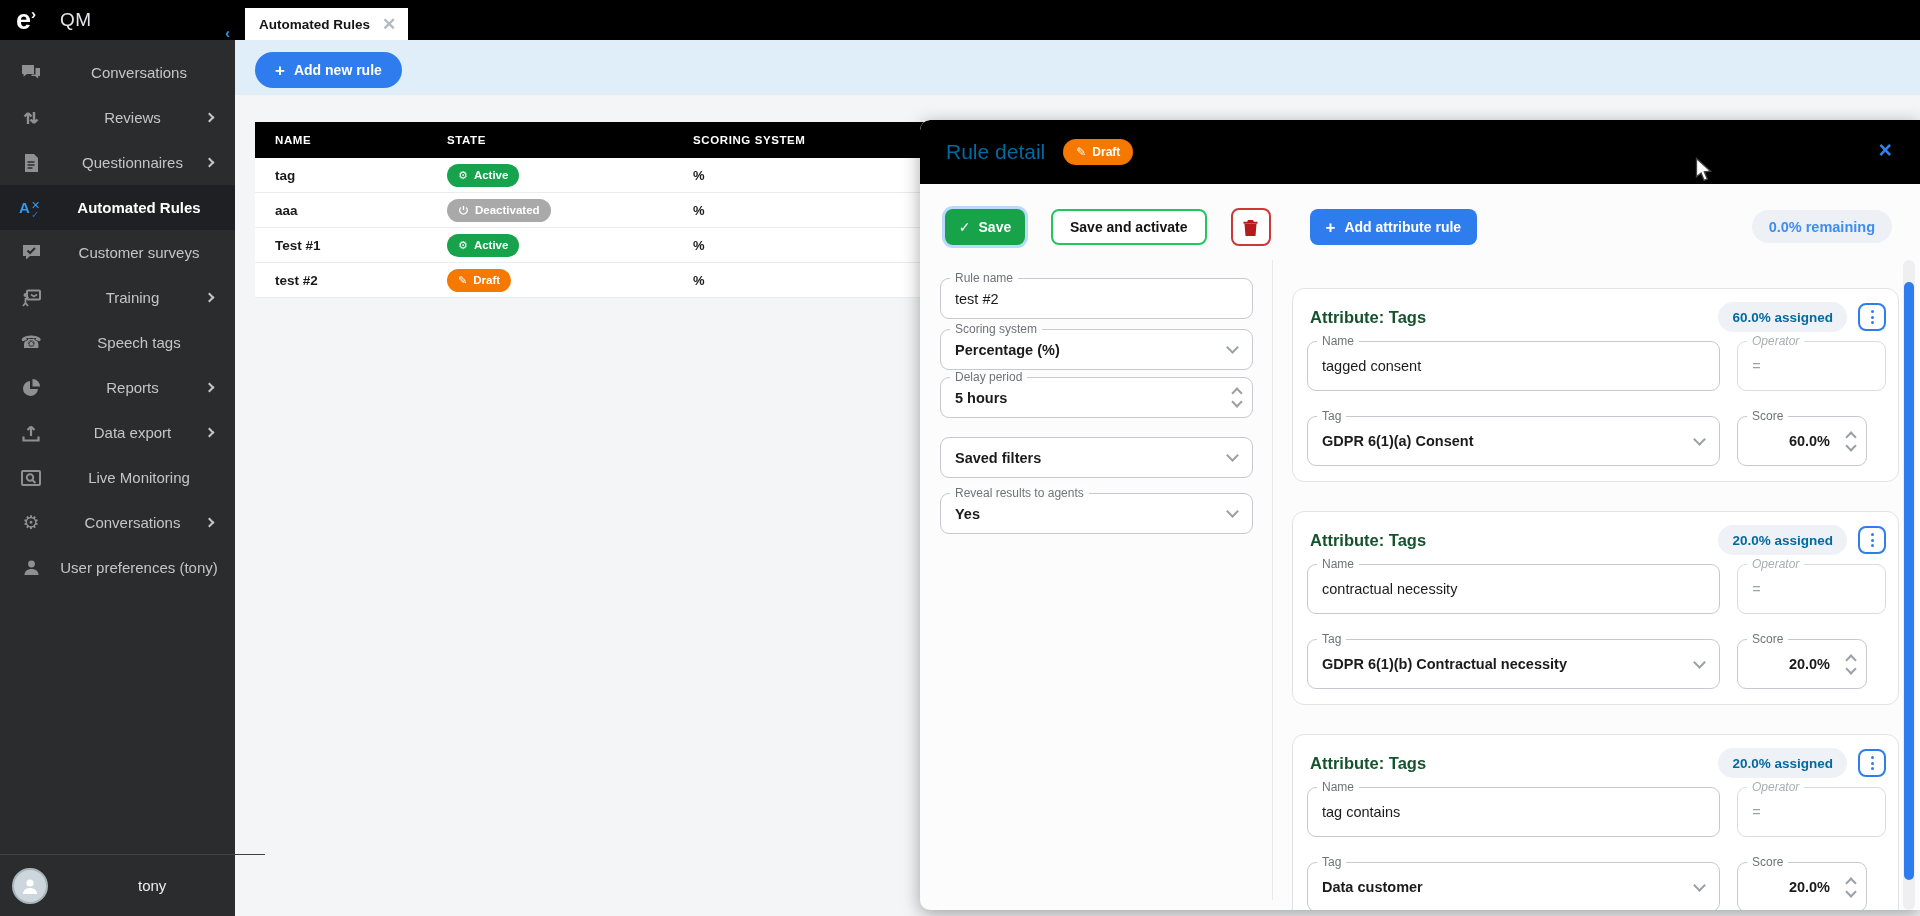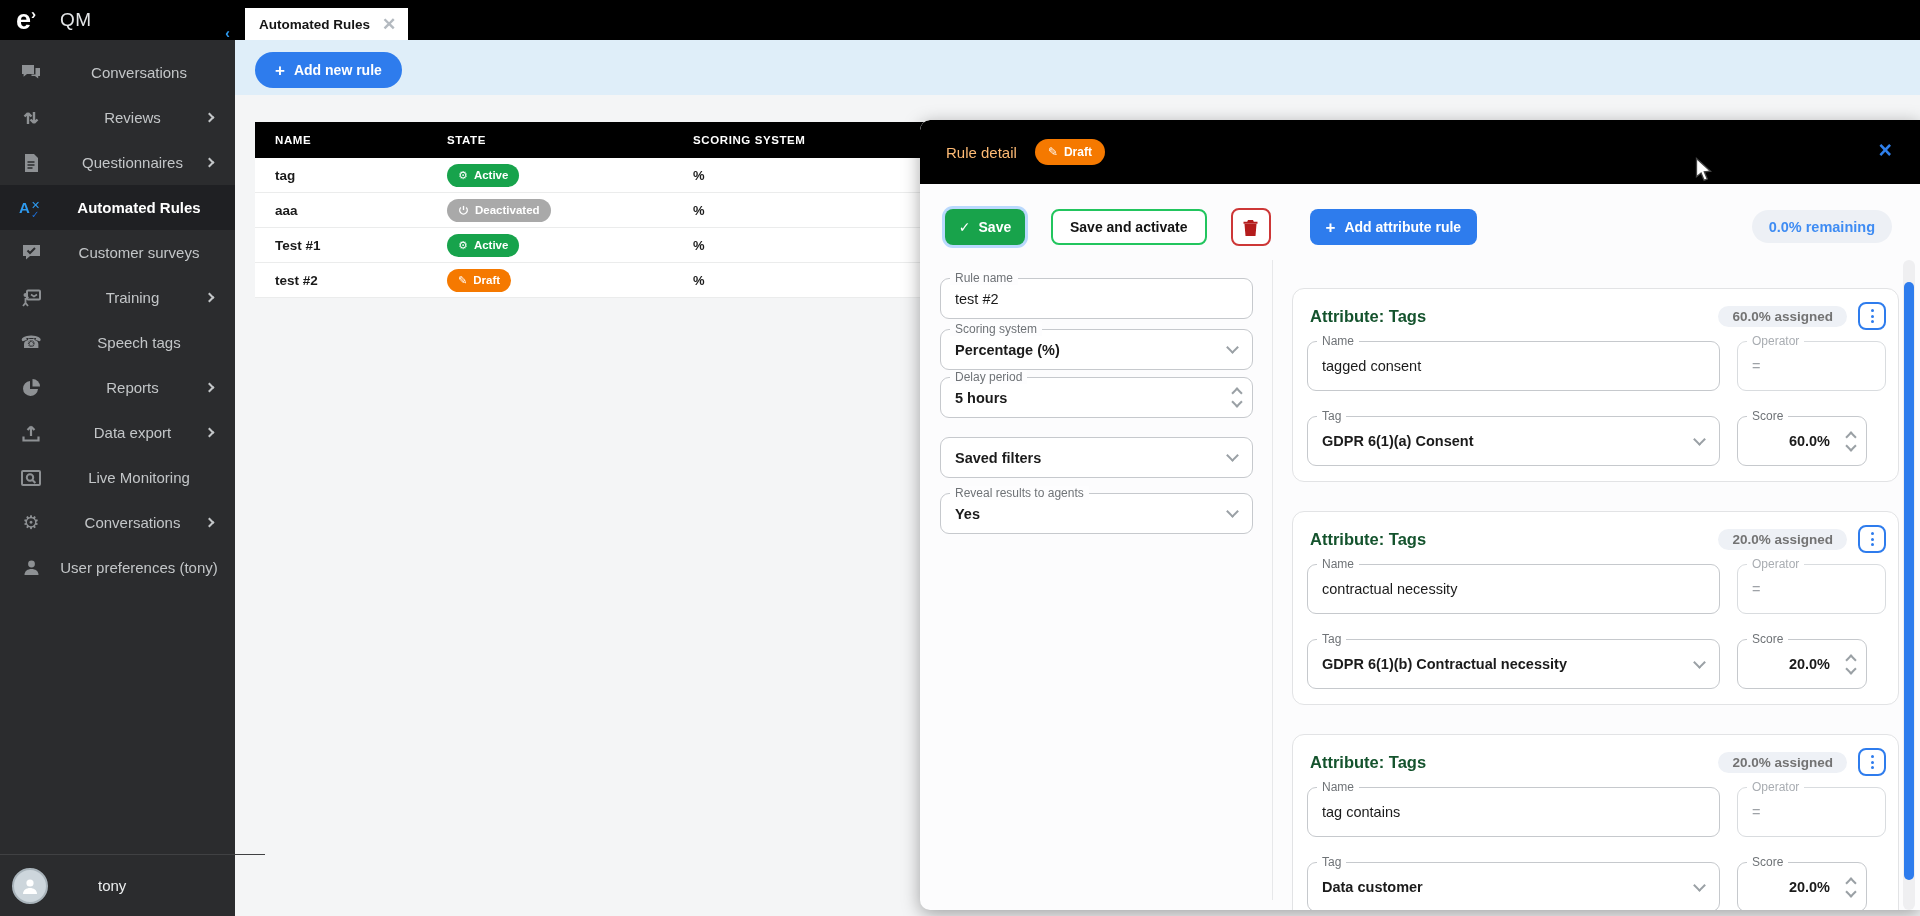--- a/index.html
+++ b/index.html
@@ -15,21 +15,21 @@
   .logo-tick { font-size:15px; font-weight:bold; margin-top:-2px; }
   .app-title { margin-left:24px; color:#e3e5e7; font-size:19px; letter-spacing:.5px; }
   .collapse { position:absolute; right:5px; bottom:-1px; color:#2e9bf0; font-size:14px; font-weight:bold; cursor:pointer; }
   .sb-nav { padding-top:10px;text-align:center; }
   .sb-item { height:45px; display:flex; align-items:center; padding:0 16px 0 18px; color:#c3c6c8; font-size:15px; cursor:pointer; }
   .sb-item .sb-icon { width:26px; height:22px; margin-right:15px; color:#8e9194; display:flex; align-items:center; justify-content:center; flex-shrink:0; }
   .sb-item .sb-label { flex:1; line-height:17px; }
   .sb-item .sb-caret { width:7px; height:7px; border-right:2px solid #c3c6c8; border-top:2px solid #c3c6c8; transform:rotate(45deg); margin-right:6px; }
   .sb-item.active { background:#1f2023; color:#fff; font-weight:bold; }
   .sb-item.active .sb-icon { color:#2e9bf0; }
-  .sb-footer { position:absolute; left:0; bottom:0; width:265px; height:62px; border-top:1px solid #404143; display:flex; align-items:center; }
+  .sb-footer { position:absolute; left:0; bottom:0; width:265px; height:62px; border-top:1px solid #404143; display:flex; align-items:center;gap:40px; }
   .avatar { width:36px; height:36px; border-radius:50%; background:#cdd6dc; border:2px solid #a9b4bb; margin-left:12px; display:flex; align-items:center; justify-content:center; color:#8e9aa2; }
   .user-name { margin-left:50px; color:#eceeef; font-size:15px; }
   .glyph-icon { font-size:17px; line-height:1; font-family:"DejaVu Sans", sans-serif; }
 
   
   #topbar { position:absolute; left:235px; top:0; width:1685px; height:40px; background:#000; z-index:5; }
   .tab { position:absolute; left:10px; top:8px; height:32px; background:#fff; display:flex; align-items:center; gap:12px; padding:0 12px 0 14px; }
   .tab-label { font-size:13.5px; font-weight:bold; color:#151515; }
   .tab-close { color:#b4bac0; font-size:17px; font-weight:bold; cursor:pointer; line-height:1; }
 
@@ -51,21 +51,21 @@
   .badge { height:23px; border-radius:12px; padding:0 11px; display:inline-flex; align-items:center; gap:6px; color:#fff; font-size:11.5px; font-weight:bold; }
   .badge .b-icon { display:flex; align-items:center; font-size:11px; line-height:1; font-family:"DejaVu Sans", sans-serif; }
   .badge.active { background:#17a34c; }
   .badge.deactivated { background:#a9a9a9; }
   .badge.draft { background:#f57900; }
 
   
   #panel { position:absolute; left:920px; top:120px; width:1000px; height:790px; background:#fcfcfd;
            border-radius:10px 0 0 10px; box-shadow:0 4px 18px rgba(0,0,0,.35); z-index:30; overflow:hidden; }
   .p-header { position:relative; height:64px; background:#000; border-radius:10px 0 0 0; display:flex; align-items:center; padding-left:26px; }
-  .p-title { color:#fdba74; font-size:15px; }
+  .p-title { color:#0369a1; font-size:21px; }
   .status-chip { margin-left:18px; background:#f57900; color:#fff; height:26px; border-radius:13px; padding:0 13px;
                  display:flex; align-items:center; gap:6px; font-size:12px; font-weight:bold; }
   .p-close { position:absolute; right:28px; top:16px; color:#2f80ed; font-size:23px; font-weight:bold; cursor:pointer; line-height:1.3; }
 
   .p-actions { position:absolute; left:25px; top:88px; display:flex; align-items:center; }
   .btn { height:36px; border-radius:8px; font-size:14px; font-weight:bold; display:flex; align-items:center; justify-content:center; cursor:pointer; border:none; }
   .btn-save { background:#18a34b; color:#fff; width:80px; gap:8px; box-shadow:0 0 0 3px #b9d9fd; }
   .btn-activate { background:#fff; border:2px solid #22c55e; color:#141414; padding:0 17px; margin-left:26px; }
   .btn-delete { background:#fff; border:2px solid #cd3737; width:40px; height:38px; margin-left:24px; }
   .btn-add-attr { background:#2e7ced; color:#fff; padding:0 16px; gap:9px; margin-left:39px; }
@@ -84,32 +84,32 @@
   .sp-dn { width:8px; height:8px; border-right:2px solid #9aa0a5; border-bottom:2px solid #9aa0a5; transform:rotate(45deg); margin-top:-3px; }
   .mb10 { margin-bottom:10px; } .mb7 { margin-bottom:7px; } .mb19 { margin-bottom:19px; } .mb15 { margin-bottom:15px; }
 
   .v-divider { position:absolute; left:352px; top:140px; height:640px; width:1px; background:#e7e8ea; }
 
   
   .cards { position:absolute; left:372px; top:168px; width:607px; }
   .card { position:relative; width:607px; height:194px; background:#fff; border:1px solid #e2e3e5; border-radius:12px; margin-bottom:29px; }
   .card-head { display:flex; align-items:center; padding:13px 12px 0 17px; }
   .card-title { flex:1; color:#14532d; font-size:16.5px; font-weight:bold; }
-  .assigned-chip { background:#eef1f6; color:#737373; font-size:13.5px; font-weight:bold; height:21px; border-radius:15px;
+  .assigned-chip { background:#eef1f6; color:#0369a1; font-size:13.5px; font-weight:bold; height:30px; border-radius:15px;
                    padding:0 14px; display:flex; align-items:center; margin-right:11px; }
   .dots-btn { width:28px; height:28px; border:2px solid #2e7ced; border-radius:8px; background:#fff; display:flex; flex-direction:column;
               align-items:center; justify-content:center; gap:2.5px; cursor:pointer; }
   .dots-btn i { width:3px; height:3px; border-radius:50%; background:#2e7ced; }
   .cf { position:absolute; height:50px; }
   .cf .flabel { background:#fff; }
   .f-name  { left:14px; top:52px; width:413px; }
   .f-oper  { left:444px; top:52px; width:149px; }
   .f-tag   { left:14px; top:127px; width:413px; }
   .f-score { left:444px; top:127px; width:130px; justify-content:flex-end; padding-right:36px; }
-  .field.disabled { border-color:#d9dcdf; }
+  .field.disabled { border-color:#d9dcdf;font-style:italic; }
   .field.disabled .flabel { color:#a9adb2; }
   .field.disabled .fvalue { color:#9ea2a7; }
 
   
   .scroll-track { position:absolute; left:983px; top:140px; width:12px; height:650px; background:#efeff1; border-radius:6px; }
   .scroll-thumb { position:absolute; left:1px; top:22px; width:10px; height:598px; background:#2e7ced; border-radius:5px; cursor:grab; }
 
   
   #cursor { position:absolute; left:1695px; top:157px; z-index:99; pointer-events:none; }
 

